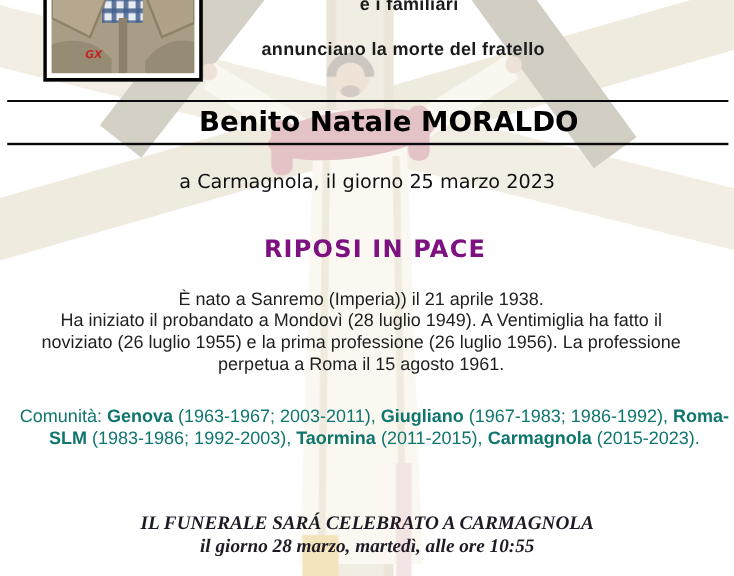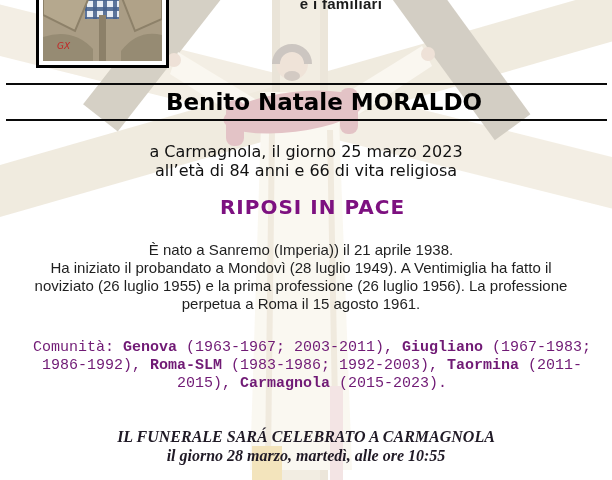--- a/index.html
+++ b/index.html
@@ -13,23 +13,23 @@
   }
   .wm{position:absolute;left:0;top:0;width:612px;height:480px;pointer-events:none;}
 
   
   .photo-frame{
     position:absolute;left:36px;top:-50px;
     border:3px solid #000;background:#fff;padding:4px;
   }
   .photo{position:relative;width:119px;height:104px;overflow:hidden;background:#aa9d85;}
   .photo-logo{
-    position:absolute;left:14px;bottom:10px;
+    position:absolute;left:28px;bottom:10px;
     font-family:"DejaVu Sans", sans-serif;
-    font-weight:normal;font-style:italic;font-size:9px;color:#c22626;text-align:center;
+    font-weight:bold;font-style:italic;font-size:9px;color:#c22626;text-align:center;
   }
 
   .center-text{position:absolute;text-align:center;}
 
   .family-line{
     left:70px;right:0;top:-5px;
     font-weight:bold;font-size:15px;letter-spacing:.3px;
   }
   .announce-line{
     left:60px;right:0;top:33px;
@@ -60,21 +60,21 @@
   }
 
   .bio{
     left:10px;right:20px;top:241px;
     font-size:15px;line-height:18px;color:#1f1f1f;
     white-space:pre-line;
   }
 
   .communities{
     left:16px;right:4px;top:339px;
-    font-size:15px;line-height:18px;color:#701a75;font-family:Liberation Mono, monospace;
+    font-size:15px;line-height:18px;color:#0f766e;
   }
   .communities .seg-b{font-weight:bold;}
 
   .funeral{
     left:0;right:0;top:427px;
     font-family:"Liberation Serif", serif;
     font-weight:bold;font-style:italic;
     font-size:16px;line-height:19px;color:#201a26;
   }
 </style>
@@ -137,28 +137,28 @@
         <polygon points="119,16 82,0 70,18 92,74 119,62" fill="#b0a288" stroke="#8d8169" stroke-width="2"></polygon>
         <rect x="56" y="58" width="7" height="46" fill="#8c8069"></rect>
         <path d="M0,80 Q30,70 50,92 L50,104 L0,104 Z" fill="#968b73"></path>
         <path d="M119,78 Q95,72 78,94 L78,104 L119,104 Z" fill="#968b73"></path>
       </svg>
       <span class="photo-logo">GX</span>
     </div>
   </div>
 
   <div class="center-text family-line">e i familiari</div>
+  <div class="center-text announce-line">annunciano la morte del fratello</div>
 
   <div class="rule rule-top"></div>
   <div class="center-text deceased-name">Benito Natale MORALDO</div>
   <div class="rule rule-bottom"></div>
 
   <div class="center-text death-info">
     <div>a Carmagnola, il giorno 25 marzo 2023</div>
-    <div>all’età di 84 anni e 66 di vita religiosa</div>
   </div>
 
   <div class="center-text rip-line">RIPOSI IN PACE</div>
 
   <div class="center-text bio">È nato a Sanremo (Imperia)) il 21 aprile 1938.
 Ha iniziato il probandato a Mondovì (28 luglio 1949). A Ventimiglia ha fatto il
 noviziato (26 luglio 1955) e la prima professione (26 luglio 1956). La professione
 perpetua a Roma il 15 agosto 1961.</div>
 
   <div class="center-text communities"><span>Comunità: </span><span class="seg-b">Genova</span><span> (1963-1967; 2003-2011), </span><span class="seg-b">Giugliano</span><span> (1967-1983; 1986-1992), </span><span class="seg-b">Roma-SLM</span><span> (1983-1986; 1992-2003), </span><span class="seg-b">Taormina</span><span> (2011-2015), </span><span class="seg-b">Carmagnola</span><span> (2015-2023).</span></div>

